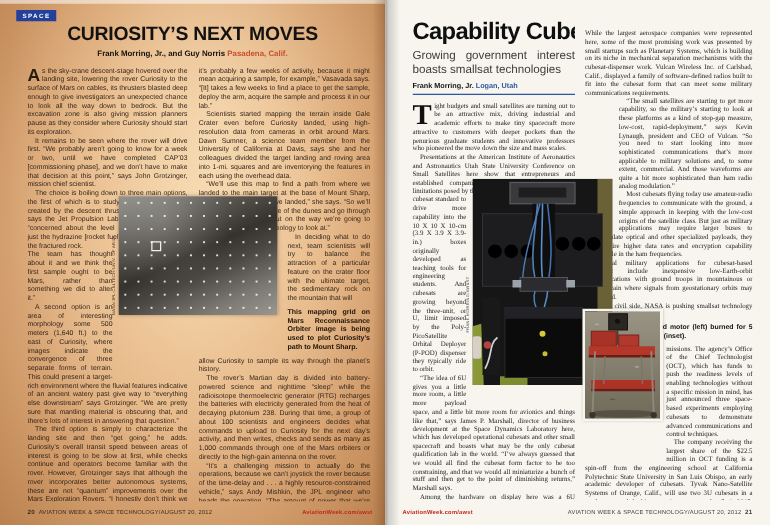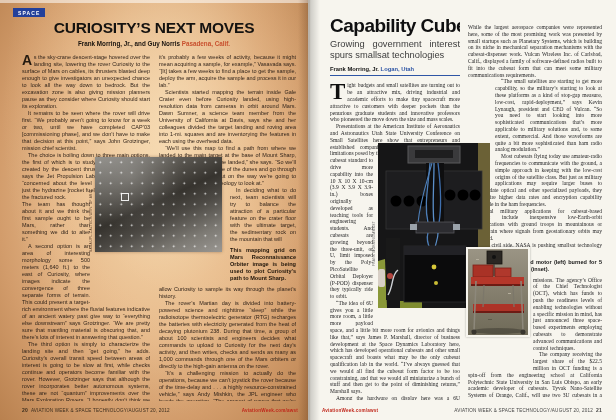--- a/index.html
+++ b/index.html
@@ -119,21 +119,21 @@
       <div><b>20</b>&nbsp;&nbsp;<span>AVIATION WEEK &amp; SPACE TECHNOLOGY/AUGUST 20, 2012</span></div>
       <a href="#" class="foot-link">AviationWeek.com/awst</a>
     </footer>
   </section>
 
   <section class="page page-right">
     <div class="r-cols">
       <div class="r-col r-col-1">
         <header class="r-header">
           <h1 class="r-headline">Capability Cubed</h1>
-          <div class="r-deck">Growing government interest spurs smallsat technologies</div>
+          <div class="r-deck">Growing government interest boasts smallsat technologies</div>
           <div class="r-byline">
             <span>Frank Morring, Jr.</span>
             <span class="loc">Logan, Utah</span>
           </div>
         </header>
         <p class="dc-t">Tight budgets and small satellites are turning out to be an attractive mix, driving industrial and academic efforts to make tiny spacecraft more attractive to customers with deeper pockets than the penurious graduate students and innovative professors who pioneered the move down the size and mass scales.</p>
         <p>Presentations at the American Institute of Aeronautics and Astronautics Utah State University Conference on Small Satellites here show that entrepreneurs and established companies are starting to address the limitations posed by the</p>
         <div class="sp-r" style="width:84px;height:167px"></div>
         <p class="noind">cubesat standard to drive more capability into the 10 X 10 X 10-cm (3.9 X 3.9 X 3.9-in.) boxes originally developed as teaching tools for engineering students. And cubesats are growing beyond the three-unit, or U, limit imposed by the Poly-PicoSatellite Orbital Deployer (P-POD) dispenser they typically ride to orbit.</p>
         <p>“The idea of 6U gives you a little more room, a little more payload space, and a little bit more room for avionics and things like that,” says James P. Marshall, director of business development at the Space Dynamics Laboratory here, which has developed operational cubesats and other small spacecraft and boasts what may be the only cubesat qualification lab in the world. “I’ve always guessed that we would all find the cubesat form factor to be too constraining, and that we would all miniaturize a bunch of stuff and then get to the point of diminishing returns,” Marshall says.</p>

